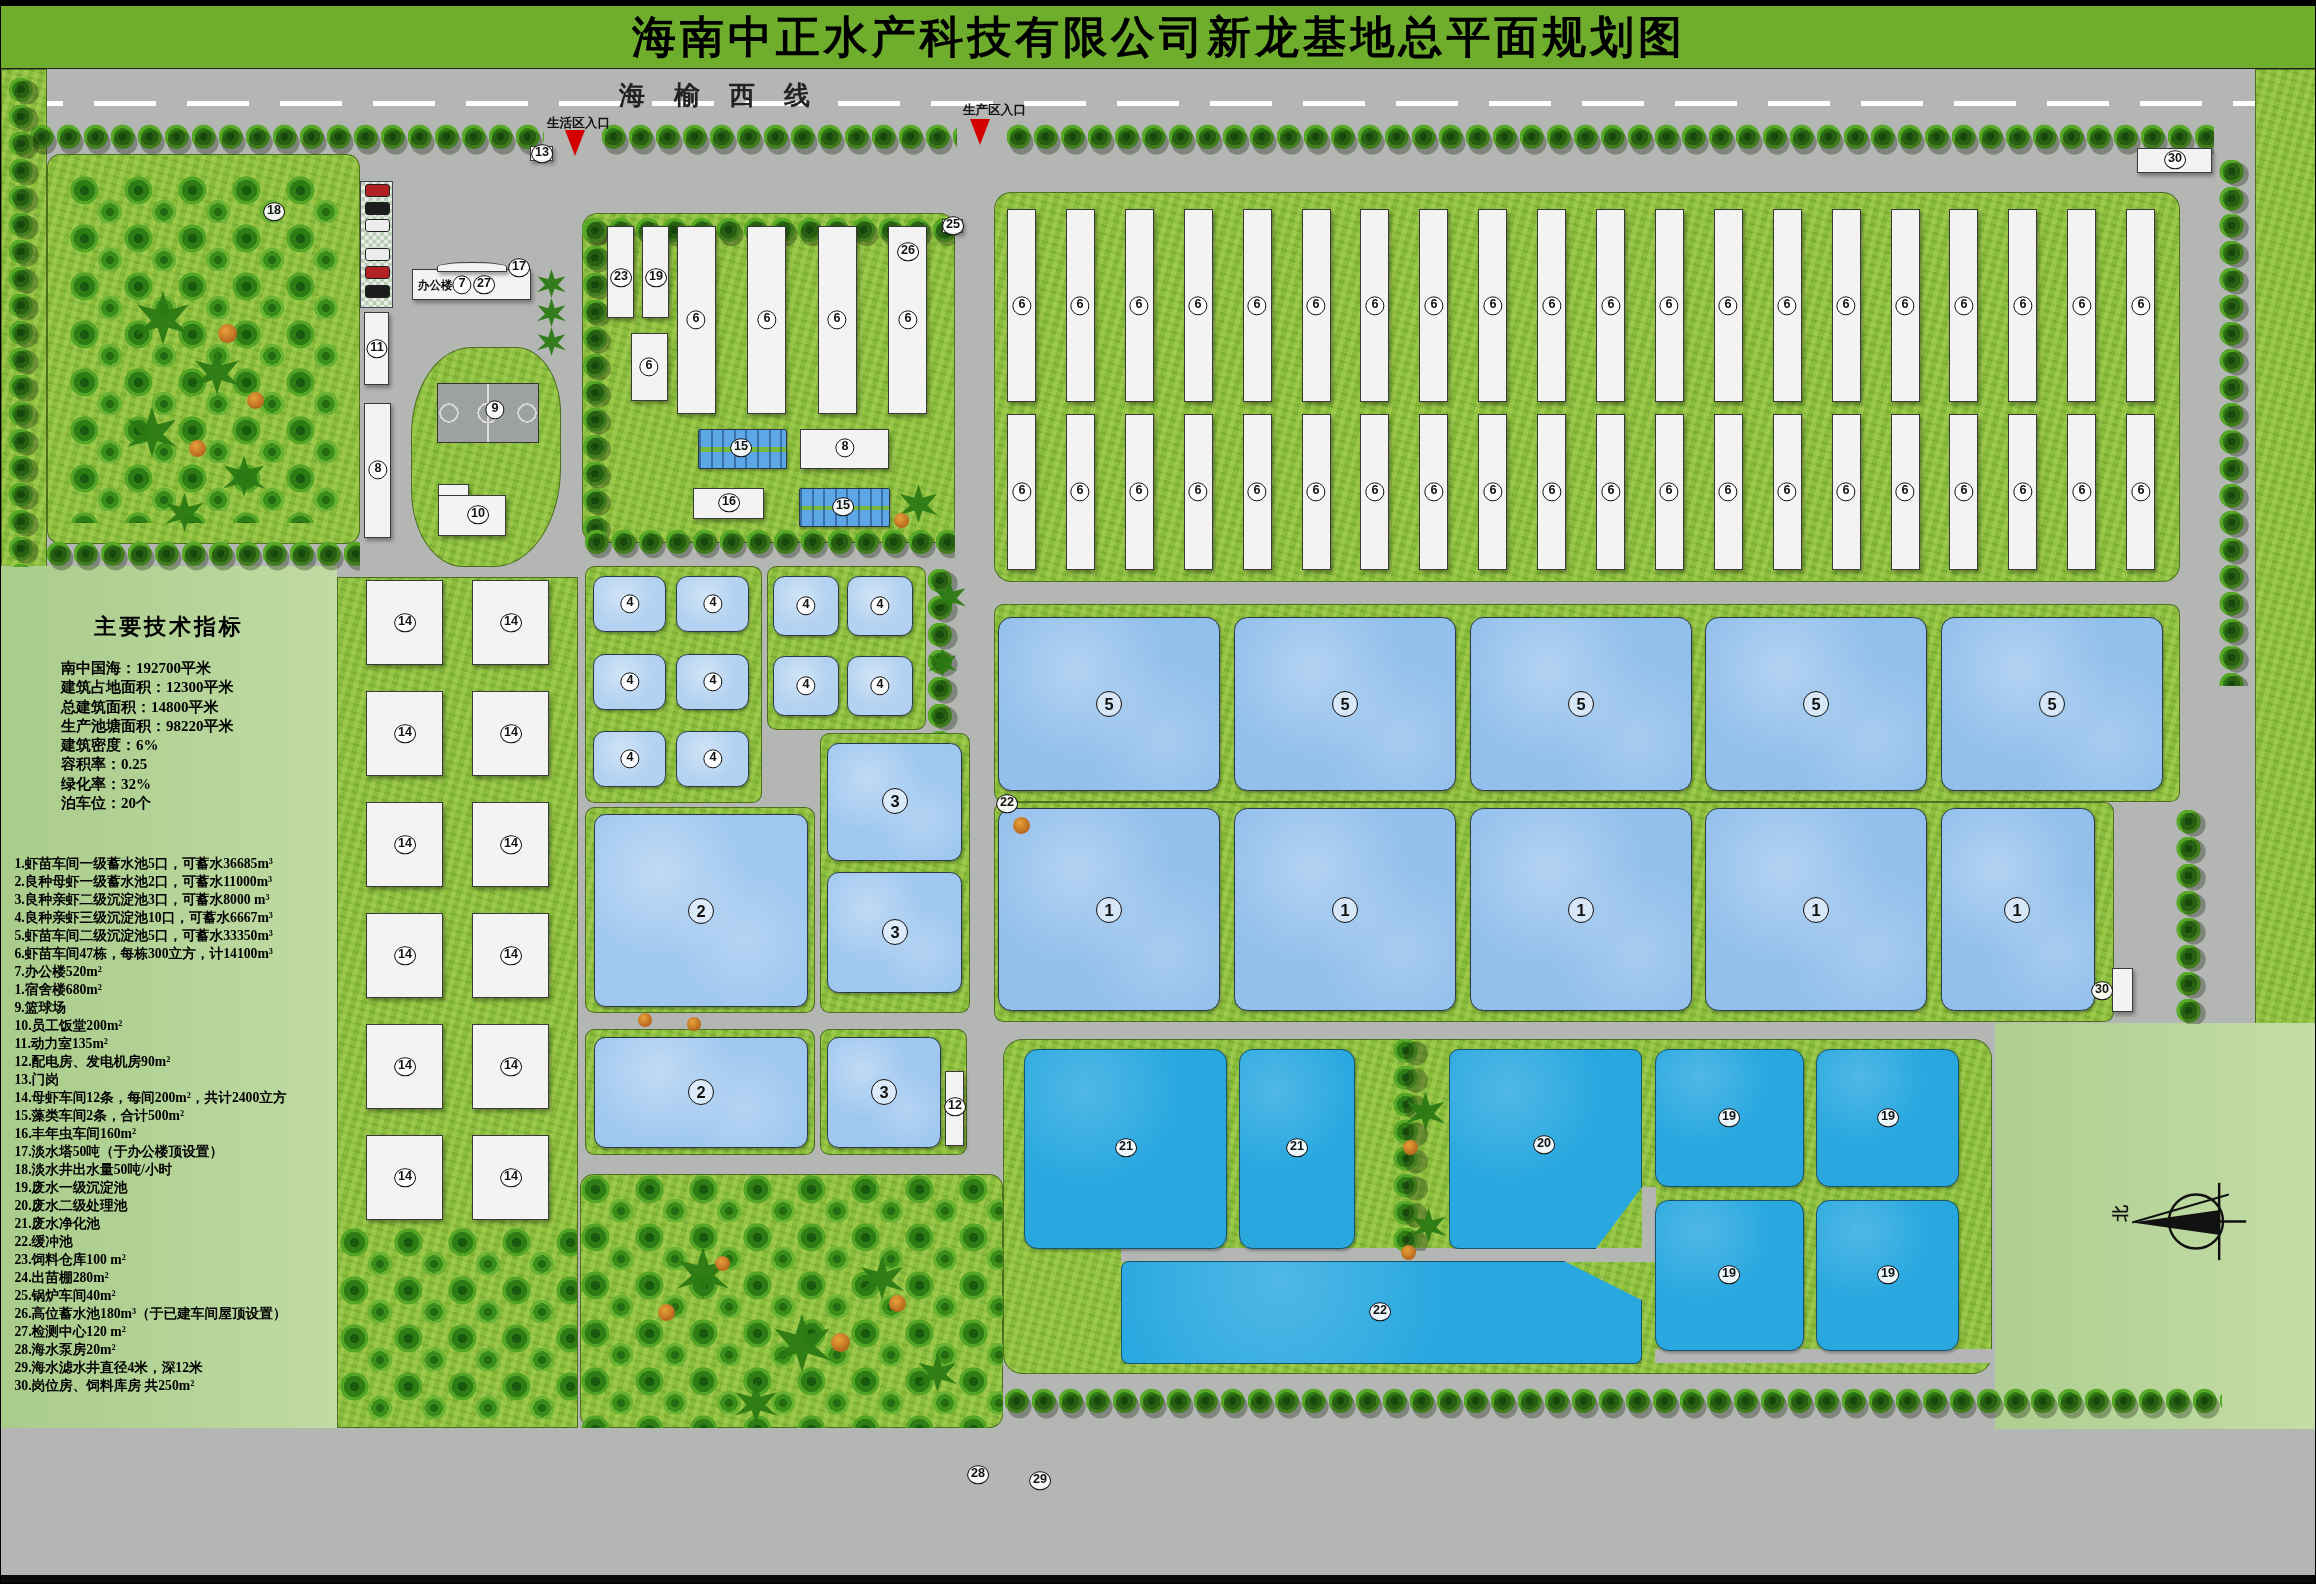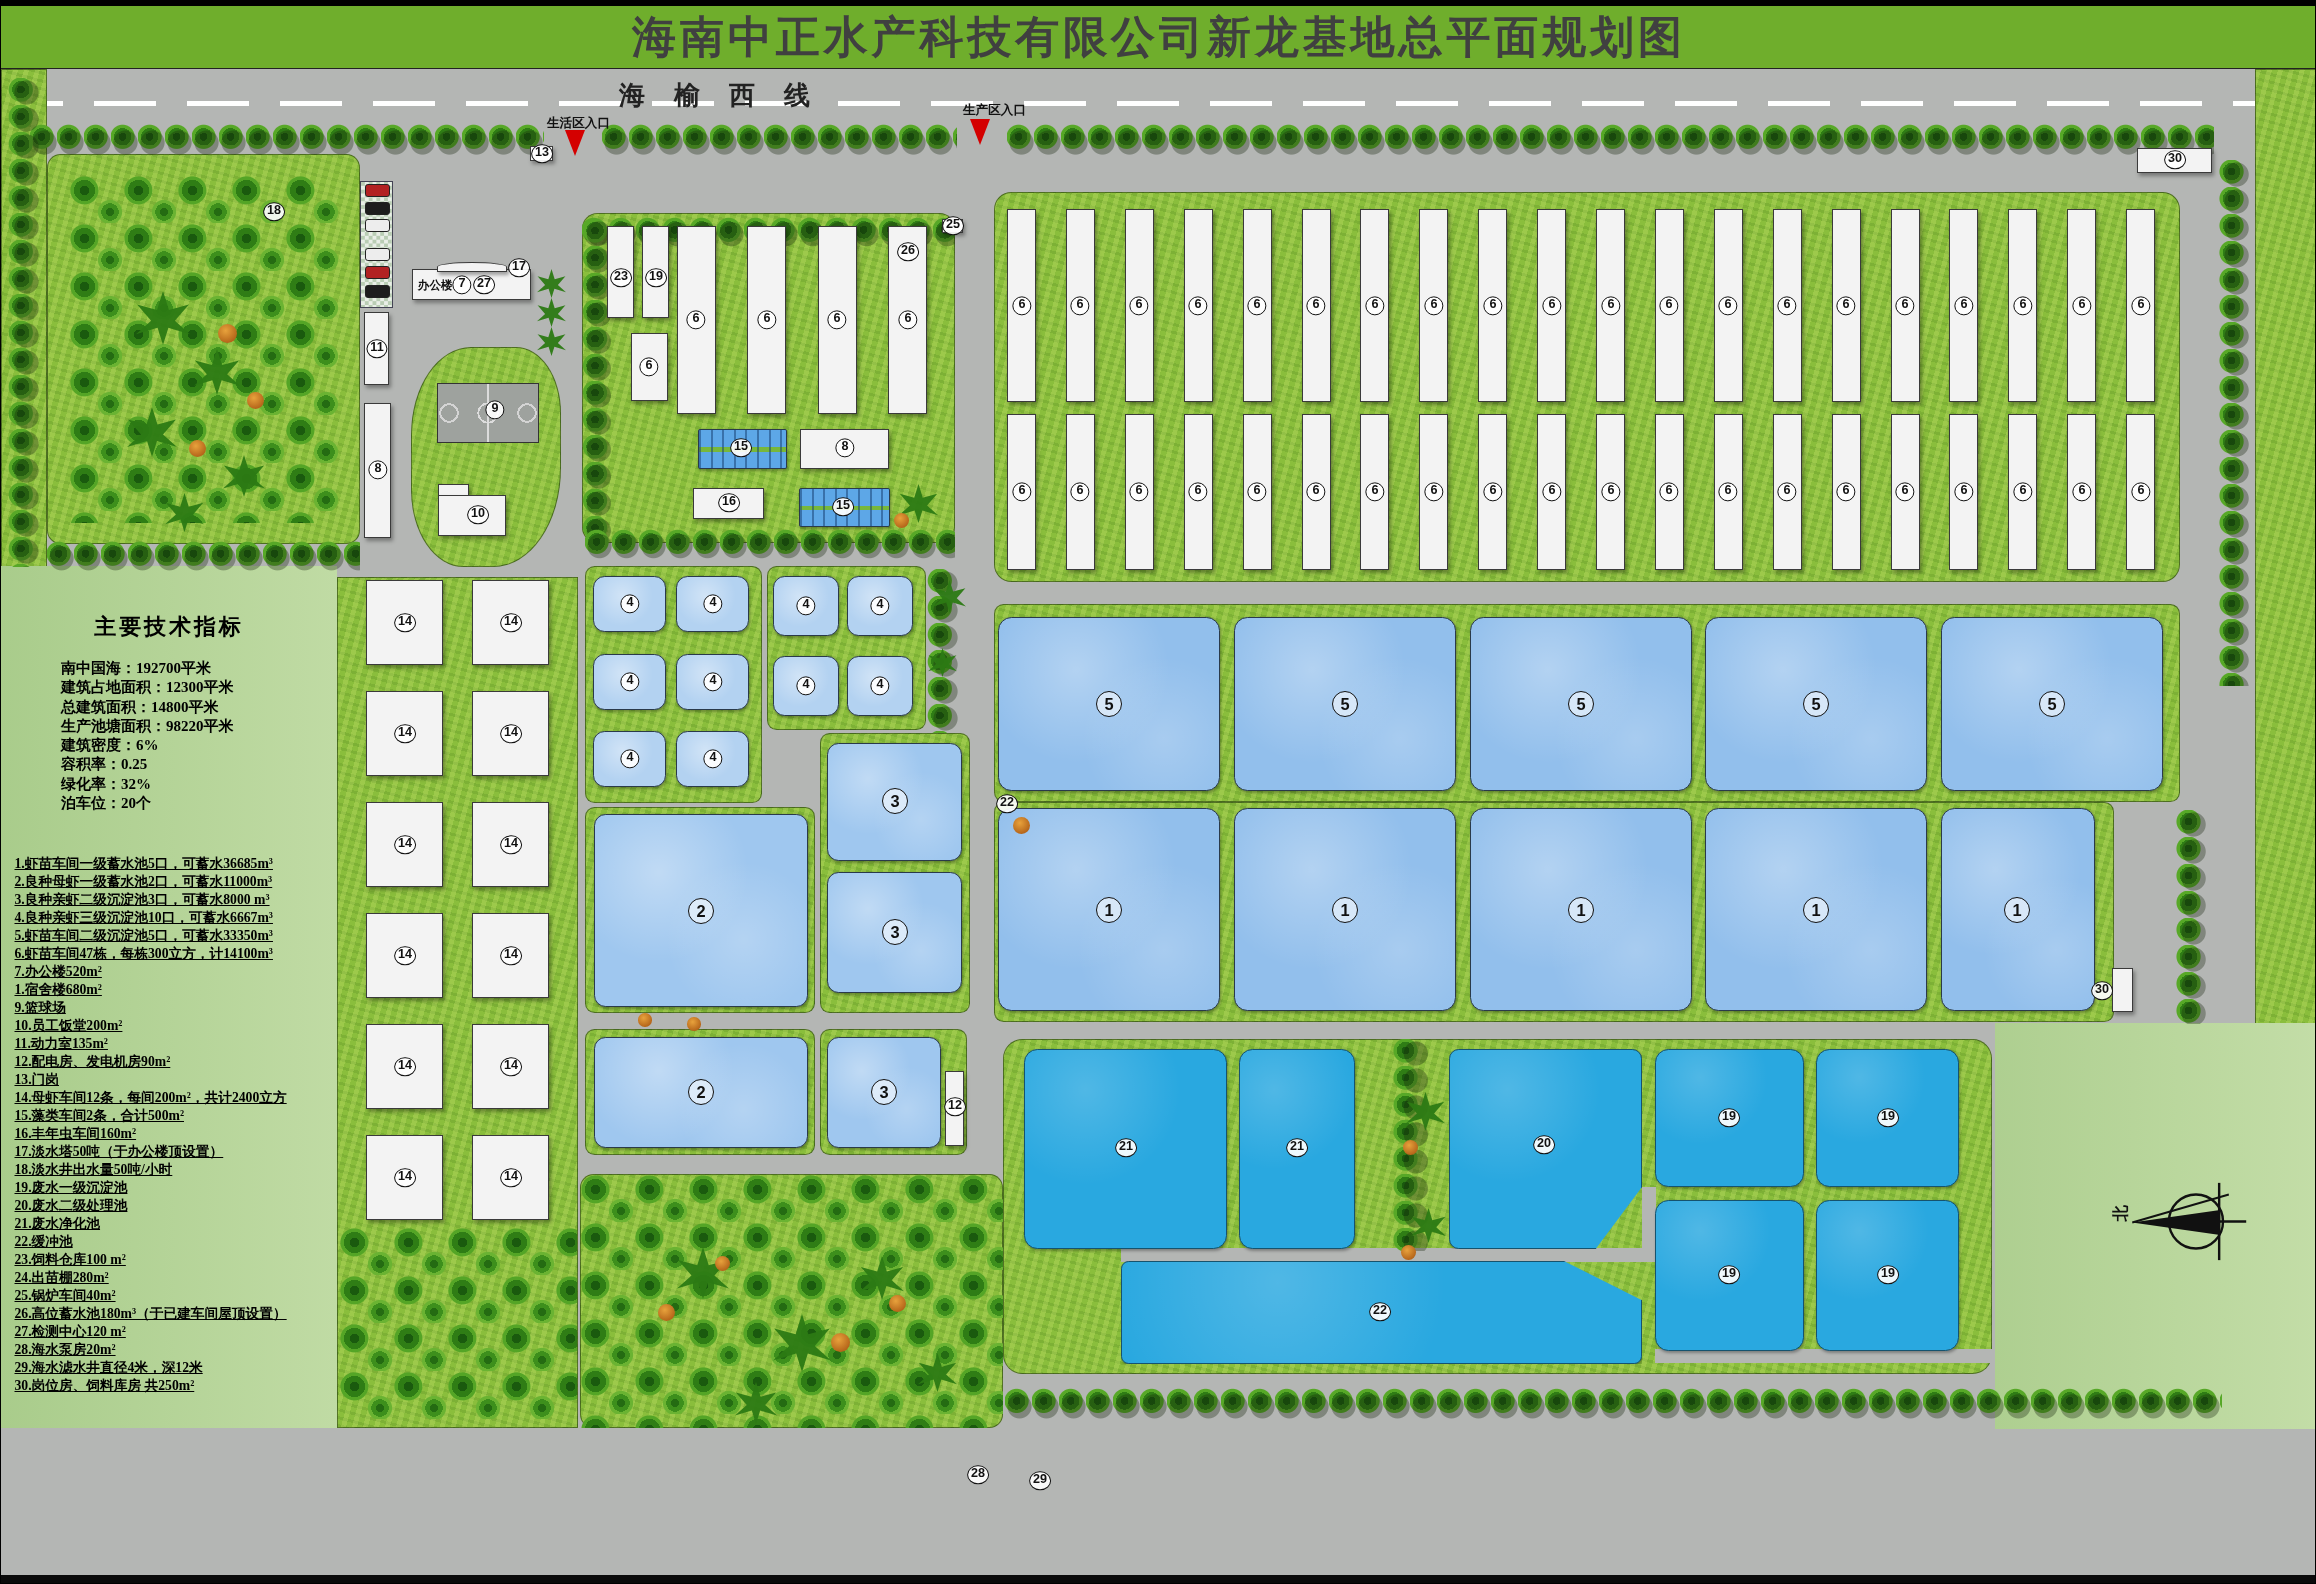--- a/index.html
+++ b/index.html
@@ -2,21 +2,21 @@
 <html><head>
 <meta charset="utf-8">
 <style>
   html,body{margin:0;padding:0;background:#444;}
   #stage{position:relative;width:2316px;height:1584px;background:#b4b6b4;overflow:hidden;
          border:1.9px solid #000;box-sizing:border-box;font-family:"Liberation Sans",sans-serif;}
   
   .titlebar{position:absolute;left:0;top:0;width:2316px;height:68px;background:#6fae2c;
             border-top:5.8px solid #000;border-bottom:1.9px solid #222;z-index:60;box-sizing:border-box;
             display:flex;align-items:center;justify-content:center;}
-  .titlebar span{font:bold 44px "Liberation Sans",sans-serif;color:#404040;letter-spacing:3.9px;}
+  .titlebar span{font:bold 44px "Liberation Sans",sans-serif;color:#000000;letter-spacing:3.9px;}
   
   .dash{position:absolute;left:0;top:100px;width:2316px;height:4.8px;z-index:3;
         background:repeating-linear-gradient(90deg,#fff 0 62px,transparent 62px 93px);}
   .roadname{position:absolute;left:618px;top:77px;z-index:8;font:bold 26px "Liberation Serif",serif;
             color:#222;letter-spacing:29px;white-space:nowrap;}
   .entlabel{position:absolute;z-index:30;font:bold 12.6px "Liberation Serif",serif;color:#111;white-space:nowrap;}
   .arrow{position:absolute;width:0;height:0;border-left:10.6px solid transparent;border-right:10.6px solid transparent;
          border-top:26px solid #d40000;z-index:30;}
   
   .g{position:absolute;z-index:5;background-color:#8abe3c;border:1px solid rgba(25,45,10,.55);box-sizing:border-box;
@@ -70,21 +70,21 @@
   .lbl{position:absolute;z-index:40;transform:translate(-50%,-50%);background:rgba(255,255,255,.92);
        border:1px solid #111;border-radius:50%;min-width:19.3px;height:19.3px;line-height:18.3px;text-align:center;
        font:bold 12.6px "Liberation Sans",sans-serif;color:#111;padding:0 2.9px;box-sizing:border-box;white-space:nowrap;}
   .lbl.big{min-width:26px;height:26px;line-height:25px;font-size:16.4px;background:rgba(255,255,255,.55);}
   
   .panel{position:absolute;left:0;top:565px;width:336px;height:862px;z-index:10;
          background:linear-gradient(90deg,#a9cc8b,#c0dba4);color:#000;}
   .panel .hd{position:absolute;left:0;top:46px;width:100%;text-align:center;
          font:bold 22px "Liberation Serif",serif;letter-spacing:2.9px;}
   .ind{position:absolute;left:60px;top:93px;font:bold 15px "Liberation Serif",serif;line-height:19.3px;white-space:nowrap;}
-  .lgd{position:absolute;left:13.5px;top:289px;font:bold 13.7px "Liberation Serif",serif;line-height:18px;white-space:nowrap;text-decoration:underline;}
+  .lgd{position:absolute;left:13.5px;top:289px;font:bold 13.7px "Liberation Serif",serif;line-height:18px;white-space:nowrap;}
   
   .sea{position:absolute;left:0;top:1427px;width:2316px;height:147px;z-index:50;
        background:linear-gradient(180deg,#dcEFfb 0%,#b8dcf4 45%,#8fc3e9 100%);border-top:1px solid #567;}
   .seatxt{position:absolute;left:1081px;top:56px;font:27px "Liberation Serif",serif;color:#3a4a55;
           letter-spacing:62px;white-space:nowrap;text-shadow:1px 1px 1px rgba(0,0,0,.25);}
   .blackbar{position:absolute;left:0;top:1574px;width:2316px;height:10.6px;background:#0a0a0a;z-index:65;}
   .pumprect{position:absolute;background:#fff;border:1px solid #333;box-shadow:1.9px 1.9px 1.9px rgba(0,0,0,.3);}
   .pumpcirc{position:absolute;background:#fff;border:1px solid #333;border-radius:50%;box-shadow:1.9px 1.9px 1.9px rgba(0,0,0,.3);}
   .footer{position:absolute;right:15.4px;bottom:13.5px;text-align:right;line-height:16.4px;}
   .footer .co{font:bold 14.5px "Liberation Sans",sans-serif;color:#14243d;}

